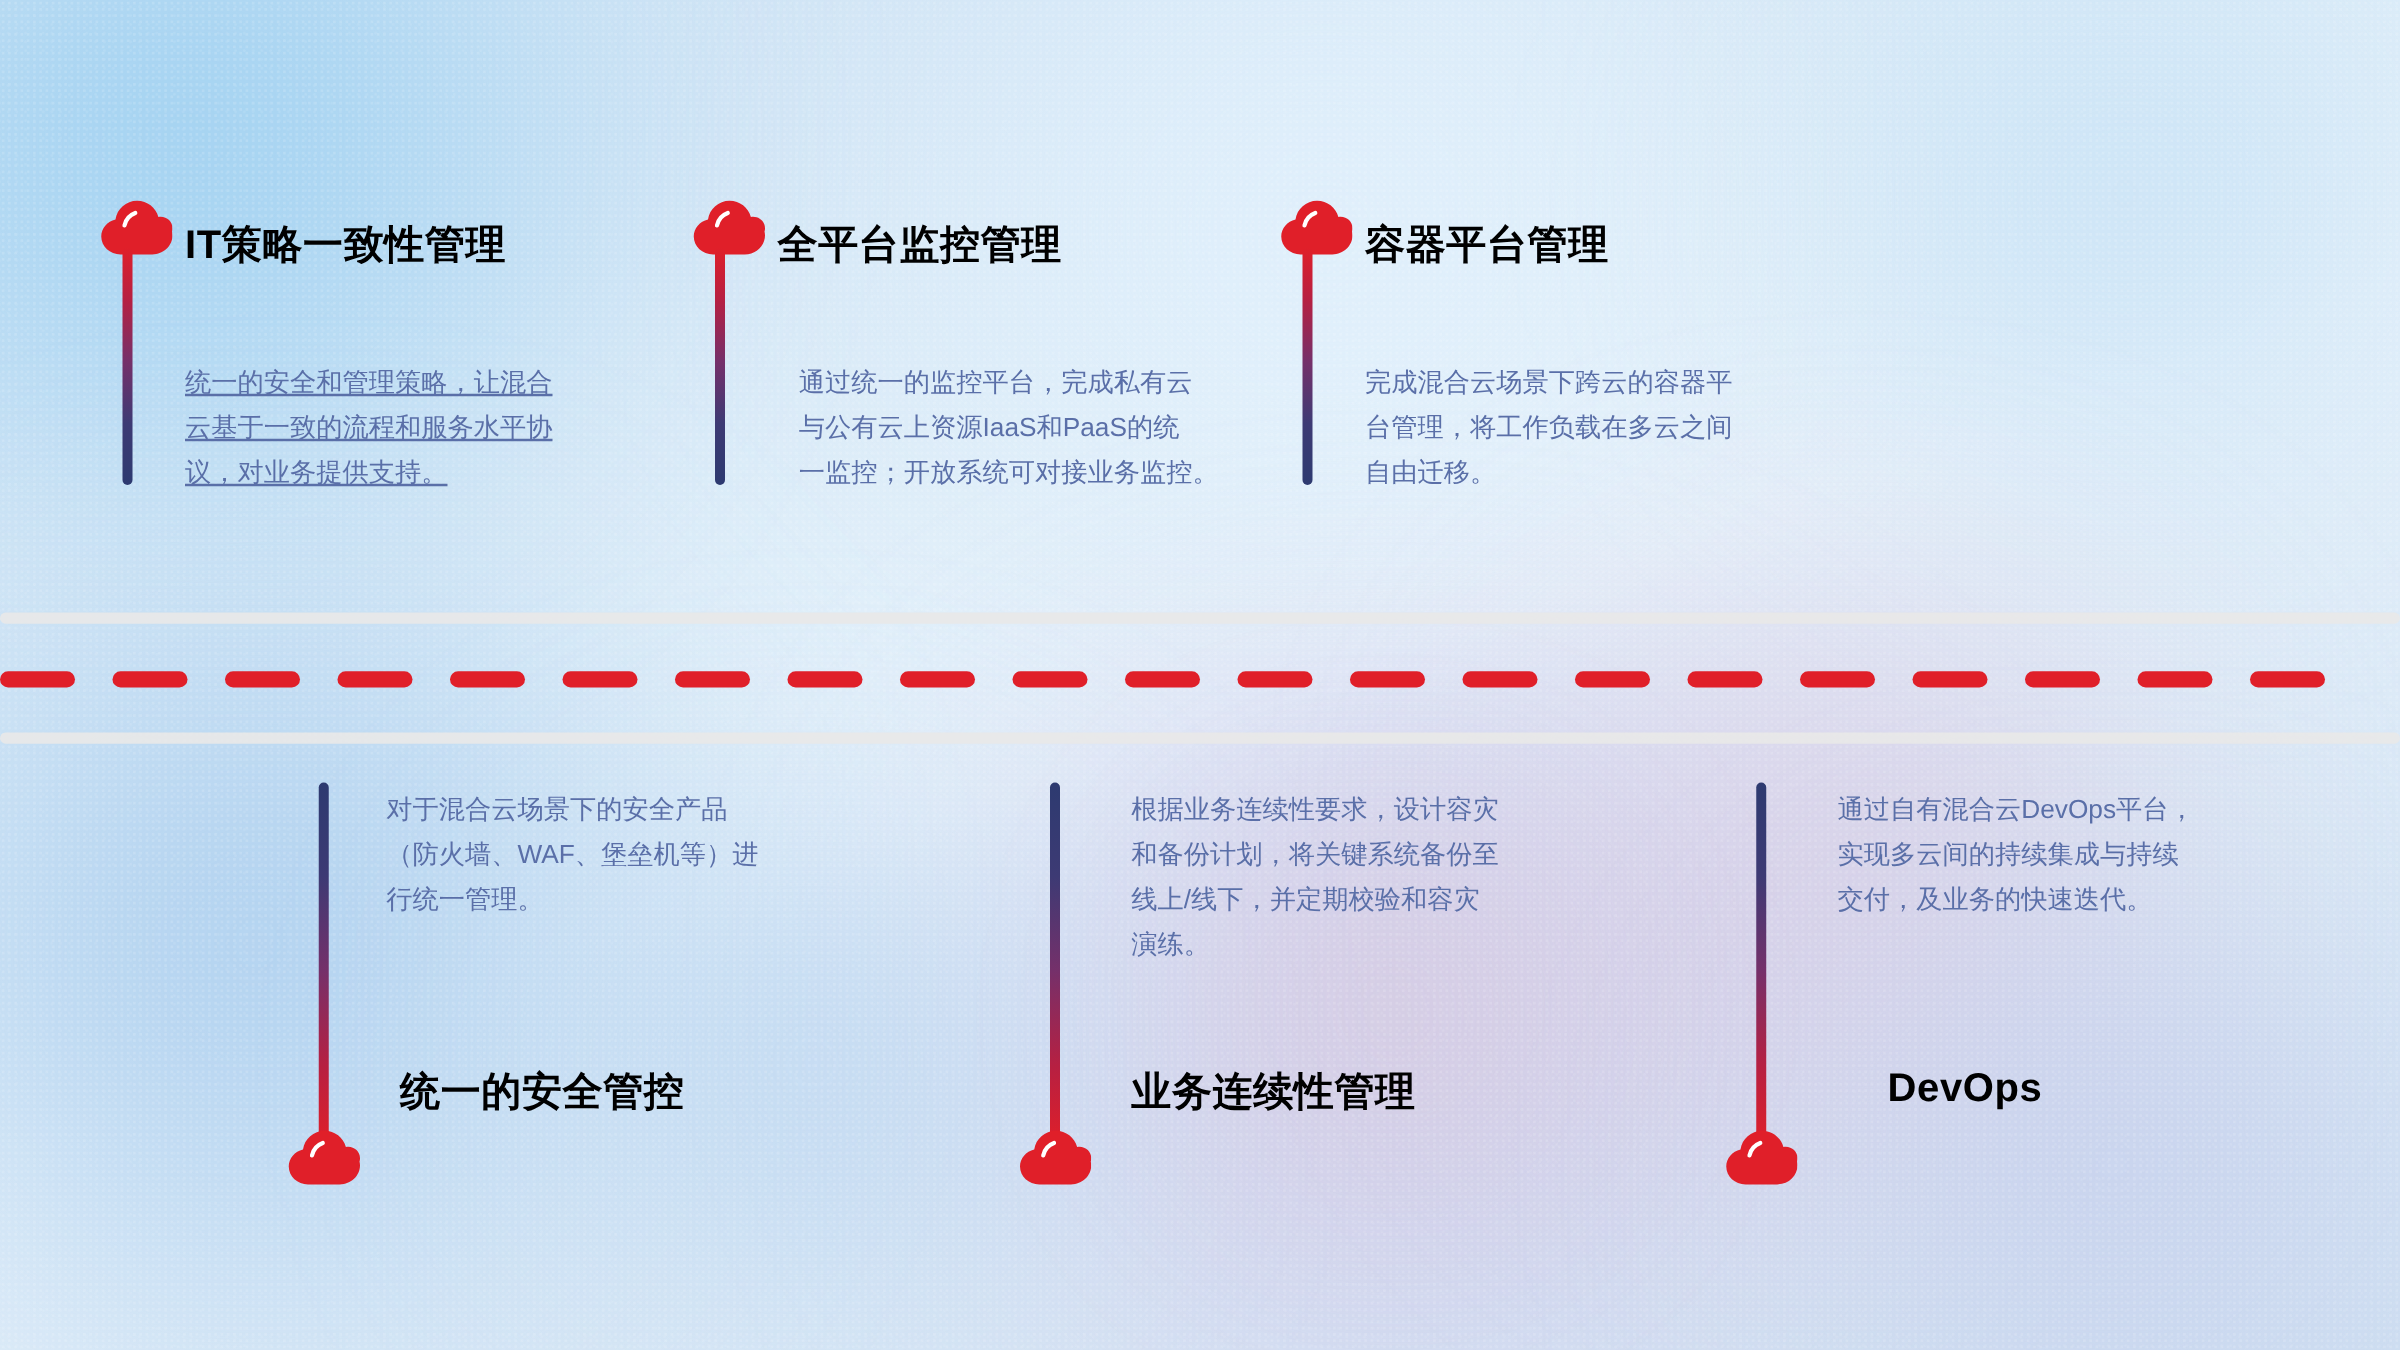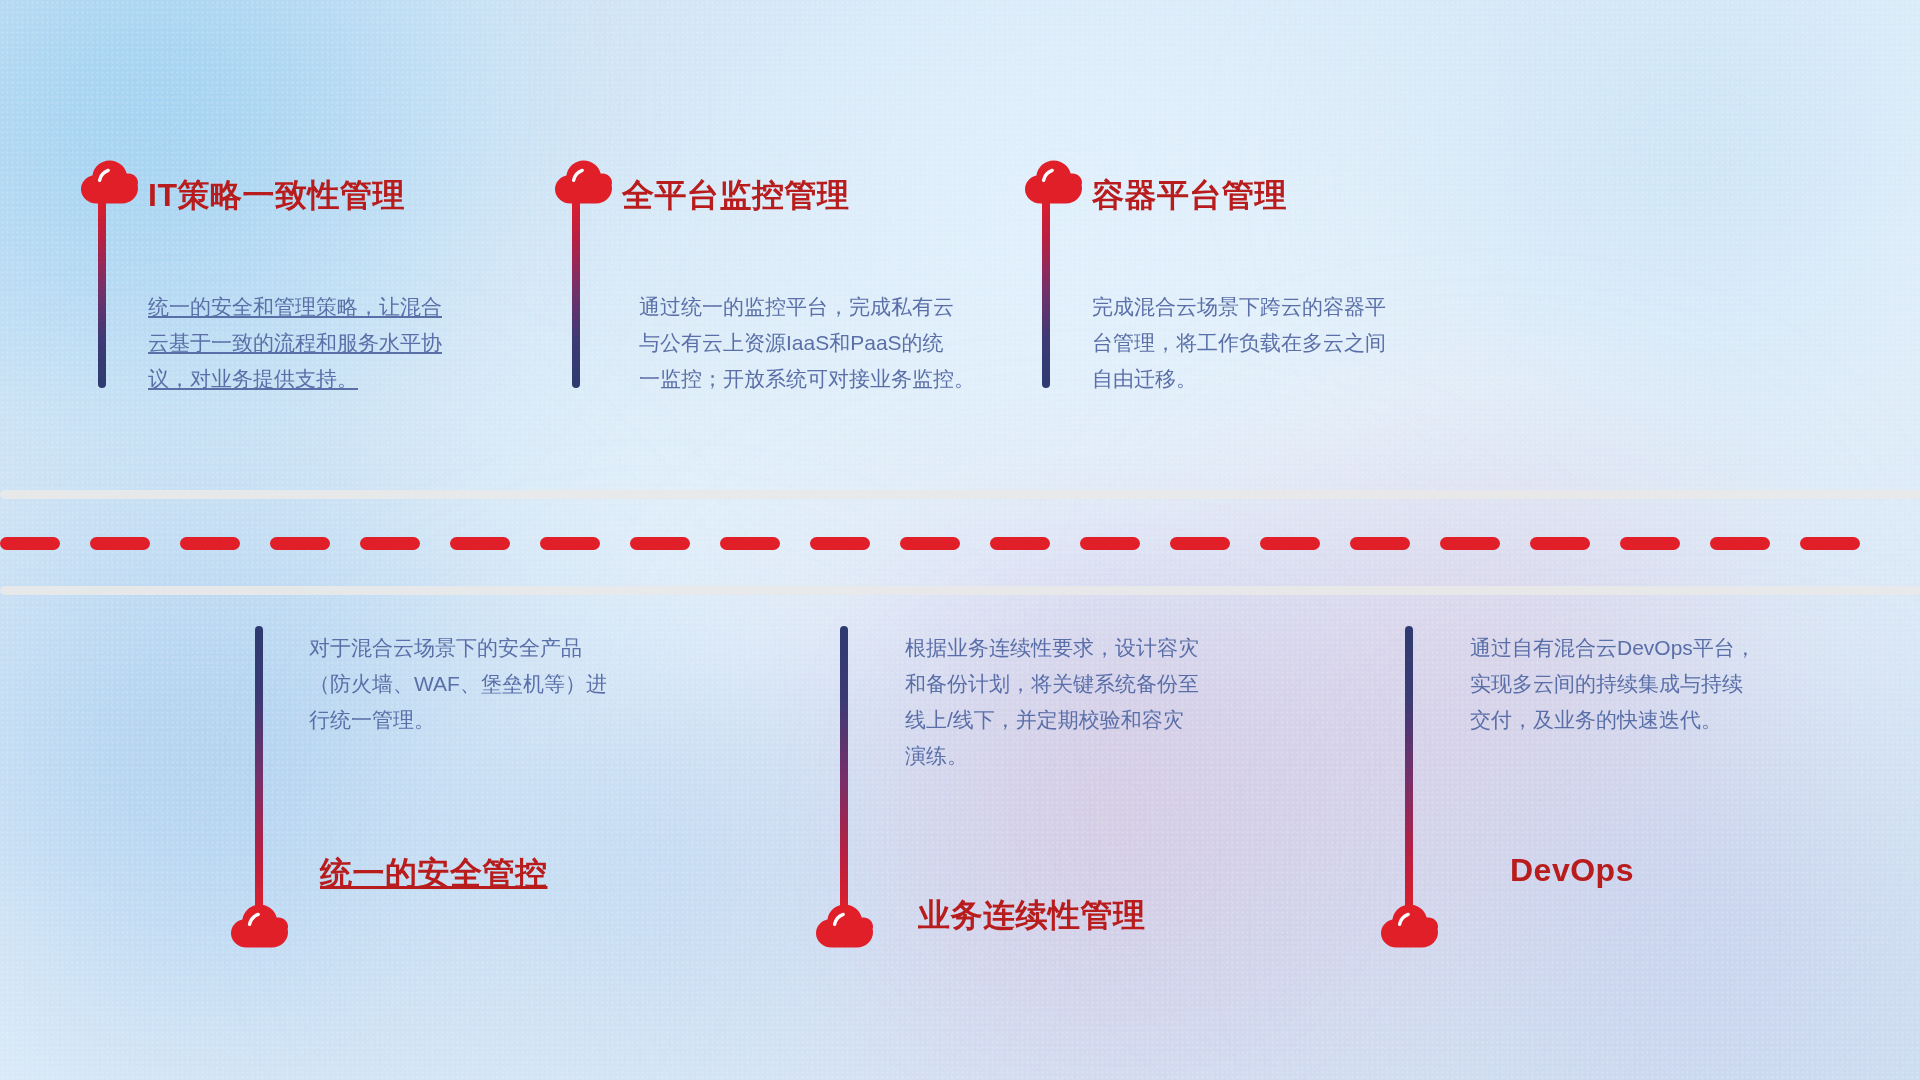--- a/index.html
+++ b/index.html
@@ -53,21 +53,21 @@
   
   .cloud{ position:relative; width:58px; height:44px; }
   .cloud svg{ display:block; width:58px; height:44px; }
 
   
   .stem{ width:8px; border-radius:4px; }
   .stem-top{ background:linear-gradient(to bottom,#e01f29 0%, #b62042 22%, #75306a 48%, #3d3a74 74%, #2d3a70 100%); }
   .stem-bottom{ background:linear-gradient(to bottom,#2d3a70 0%, #3d3a74 26%, #75306a 52%, #b62042 78%, #e01f29 100%); }
 
   .title{
-    font-size:32px; font-weight:700; color:#b91c1c;
+    font-size:32px; font-weight:700; color:#000000;
     letter-spacing:.5px; white-space:nowrap;
   }
   .body{
     font-size:21px; line-height:36px; color:#5a6fa8;
     font-weight:400; white-space:pre-line;
   }
 
   
   .divider{ position:absolute; left:0; width:1920px; }
   .rule{
@@ -168,36 +168,36 @@
         <div class="dash"></div>
         <div class="dash"></div>
       </div>
     <div class="rule" style="top:96px;"></div>
   </div>
 
   <div class="col" style="left:255px; top:620px;">
     <div class="body" style="position:absolute; left:54px; top:10px; width:400px;">对于混合云场景下的安全产品
 （防火墙、WAF、堡垒机等）进
 行统一管理。</div>
-    <div class="title" style="position:absolute; left:65px; top:232px;text-decoration:underline;">统一的安全管控</div>
+    <div class="title" style="position:absolute; left:65px; top:232px;">统一的安全管控</div>
     <div class="stem stem-bottom" style="position:absolute; left:0px; top:6px; height:290px;"></div>
     <div class="cloud" style="position:absolute; left:-25px; top:284px;">
       <svg viewBox="0 0 58 44" xmlns="http://www.w3.org/2000/svg">
         <path d="M16.5 43.5C7.9 43.5 1 37.1 1 29.2c0-6.6 4.8-12.2 11.4-13.7C13.6 7 20.9 0.5 29.7 0.5c8.1 0 15 5.5 17 13 .6-.1 1.2-.1 1.8-.1 5.3 0 9.5 4.1 9.5 9.1 0 .9-.1 1.8-.4 2.6 .2 1 .4 2 .4 3.1 0 8.4-7.2 15.3-16.1 15.3H16.5z" fill="#e01f29"></path>
         <path d="M19.6 20.3c1.0-4.6 4.3-8.3 8.6-9.9" stroke="#ffffff" stroke-width="3.4" stroke-linecap="round" fill="none"></path>
       </svg>
     </div>
   </div>
 
   <div class="col" style="left:840px; top:620px;">
     <div class="body" style="position:absolute; left:65px; top:10px; width:420px;">根据业务连续性要求，设计容灾
 和备份计划，将关键系统备份至
 线上/线下，并定期校验和容灾
 演练。</div>
-    <div class="title" style="position:absolute; left:78px; top:232px;margin-top:42px;">业务连续性管理</div>
+    <div class="title" style="position:absolute; left:65px; top:232px;">业务连续性管理</div>
     <div class="stem stem-bottom" style="position:absolute; left:0px; top:6px; height:290px;"></div>
     <div class="cloud" style="position:absolute; left:-25px; top:284px;">
       <svg viewBox="0 0 58 44" xmlns="http://www.w3.org/2000/svg">
         <path d="M16.5 43.5C7.9 43.5 1 37.1 1 29.2c0-6.6 4.8-12.2 11.4-13.7C13.6 7 20.9 0.5 29.7 0.5c8.1 0 15 5.5 17 13 .6-.1 1.2-.1 1.8-.1 5.3 0 9.5 4.1 9.5 9.1 0 .9-.1 1.8-.4 2.6 .2 1 .4 2 .4 3.1 0 8.4-7.2 15.3-16.1 15.3H16.5z" fill="#e01f29"></path>
         <path d="M19.6 20.3c1.0-4.6 4.3-8.3 8.6-9.9" stroke="#ffffff" stroke-width="3.4" stroke-linecap="round" fill="none"></path>
       </svg>
     </div>
   </div>
 
   <div class="col" style="left:1405px; top:620px;">

